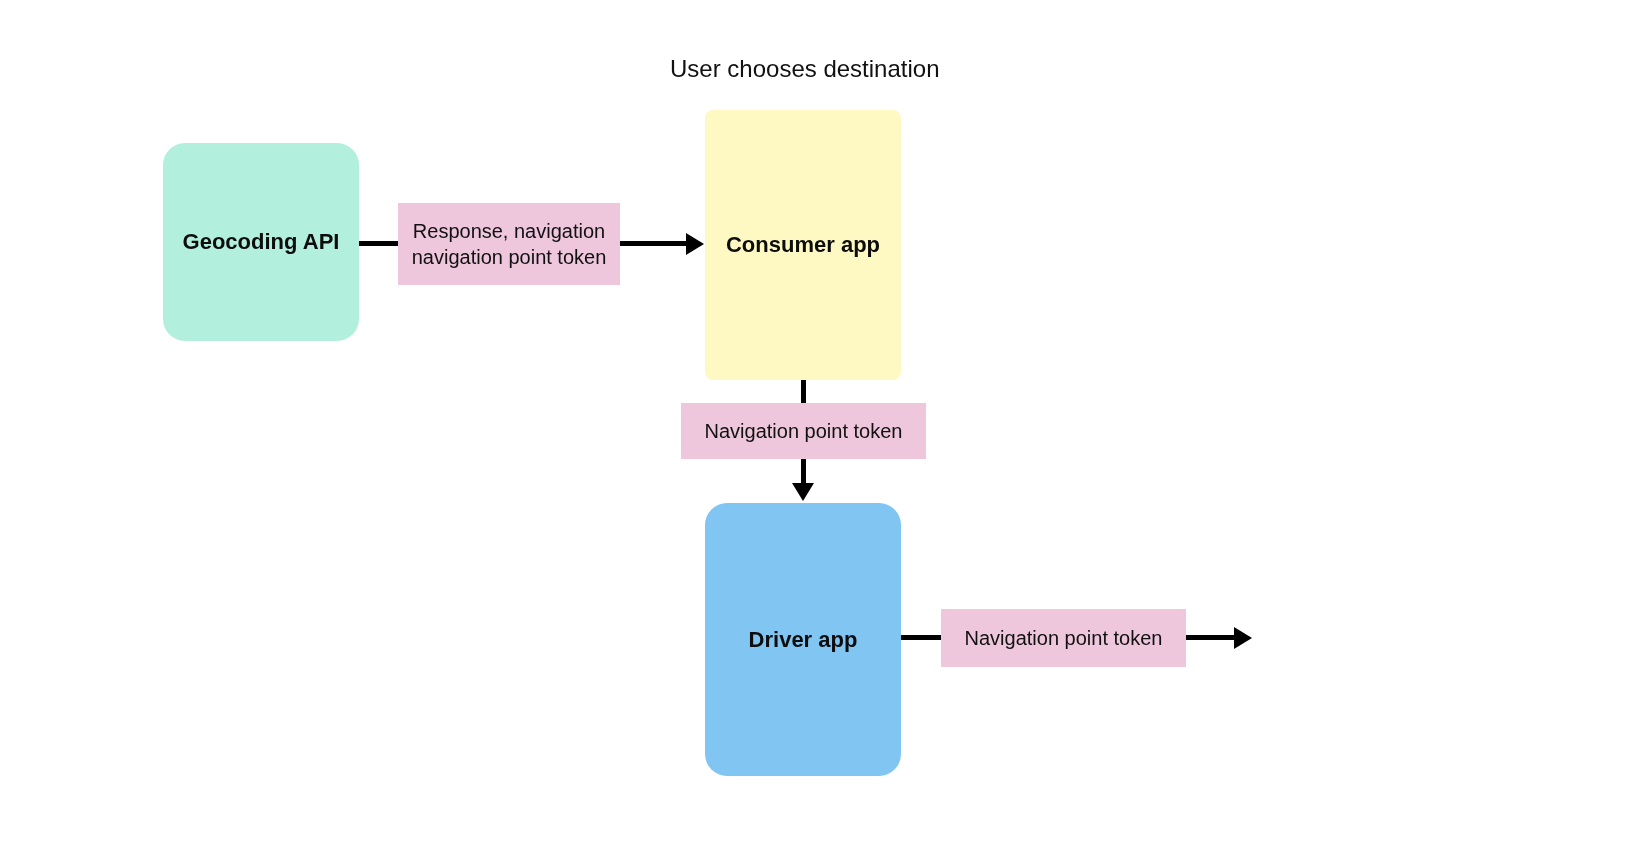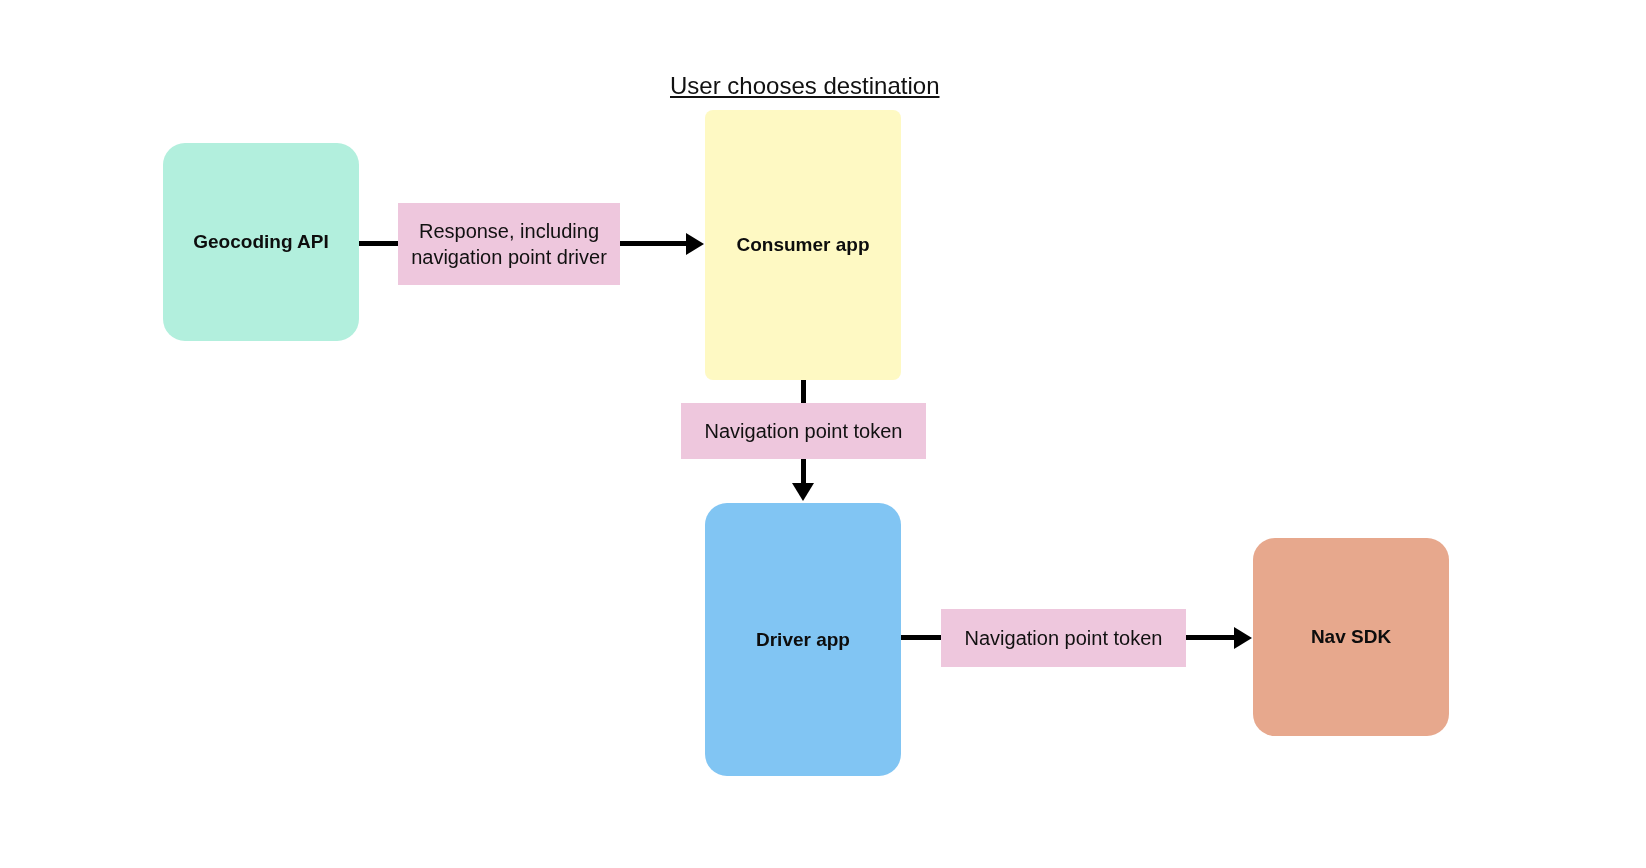--- a/index.html
+++ b/index.html
@@ -22,32 +22,32 @@
   
   .col-header {
     position: absolute;
     font-size: 24px;
     line-height: 28px;
     color: #111111;
     font-weight: 400;
     white-space: nowrap;
   }
   #hdr-consumer { left: 55px;   top: 56px; }
-  #hdr-user     { left: 670px;  top: 72px; text-decoration: underline; }
+  #hdr-user     { left: 670px;  top: 55px; }
   #hdr-navsdk   { left: 1152px; top: 56px; }
 
   
   .node {
     position: absolute;
     display: flex;
     align-items: center;
     justify-content: center;
     text-align: center;
     border-radius: 22px;
-    font-size: 19px;
+    font-size: 22px;
     font-weight: bold;
     color: #0d0d0d;
     box-sizing: border-box;
     padding: 6px 10px;
     z-index: 3;
   }
   #node-geocoding {
     left: 163px; top: 143px;
     width: 196px; height: 198px;
     background: #b2efdd;
@@ -163,21 +163,20 @@
   <div id="edge3-stub" class="hline"></div>
   <div id="edge3-line" class="hline"></div>
   <div id="edge3-head" class="arrow-right"></div>
 
   <div id="node-geocoding" class="node">Geocoding API</div>
 
   <div id="node-consumer" class="node">Consumer app</div>
 
   <div id="node-driver" class="node">Driver app</div>
 
-  <div id="node-navsdk" class="node">Nav SDK</div>
 
-  <div id="label-response" class="edge-label">Response, including navigation point driver</div>
+  <div id="label-response" class="edge-label">Response, navigation navigation point token</div>
 
   <div id="label-nav-token-1" class="edge-label">Navigation point token</div>
 
   <div id="label-nav-token-2" class="edge-label">Navigation point token</div>
 
 </div>
 
 </body></html>

